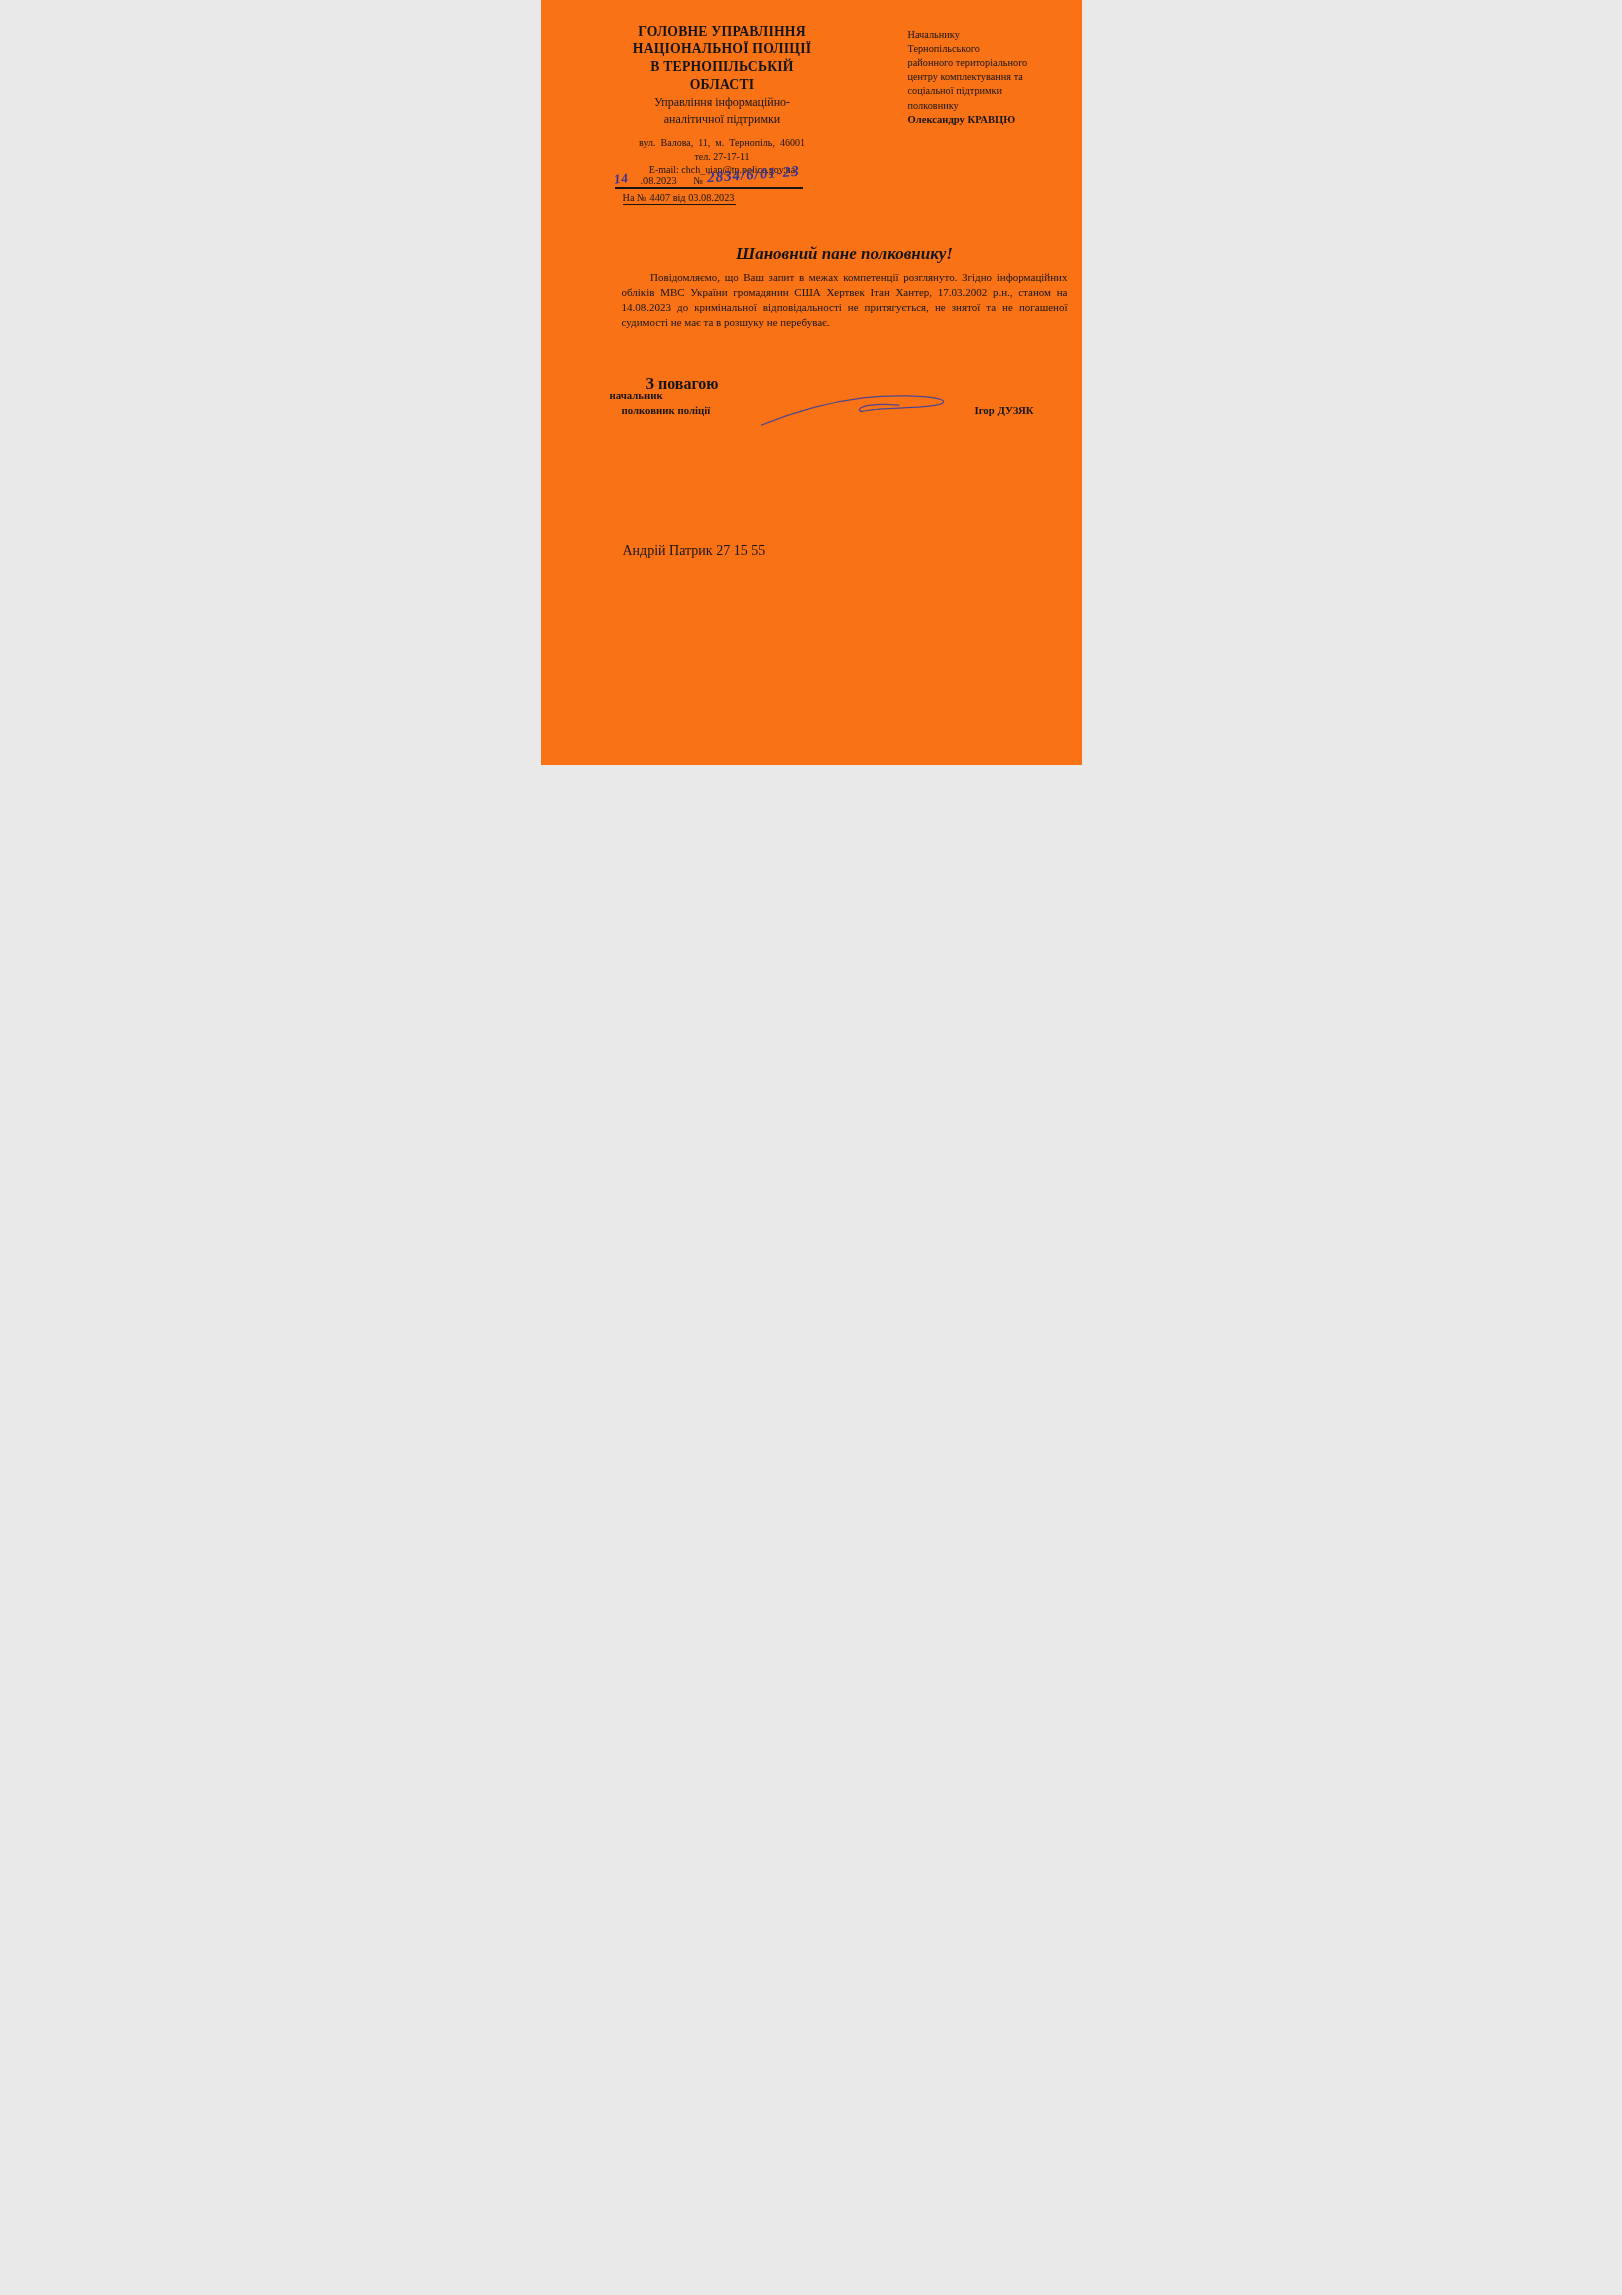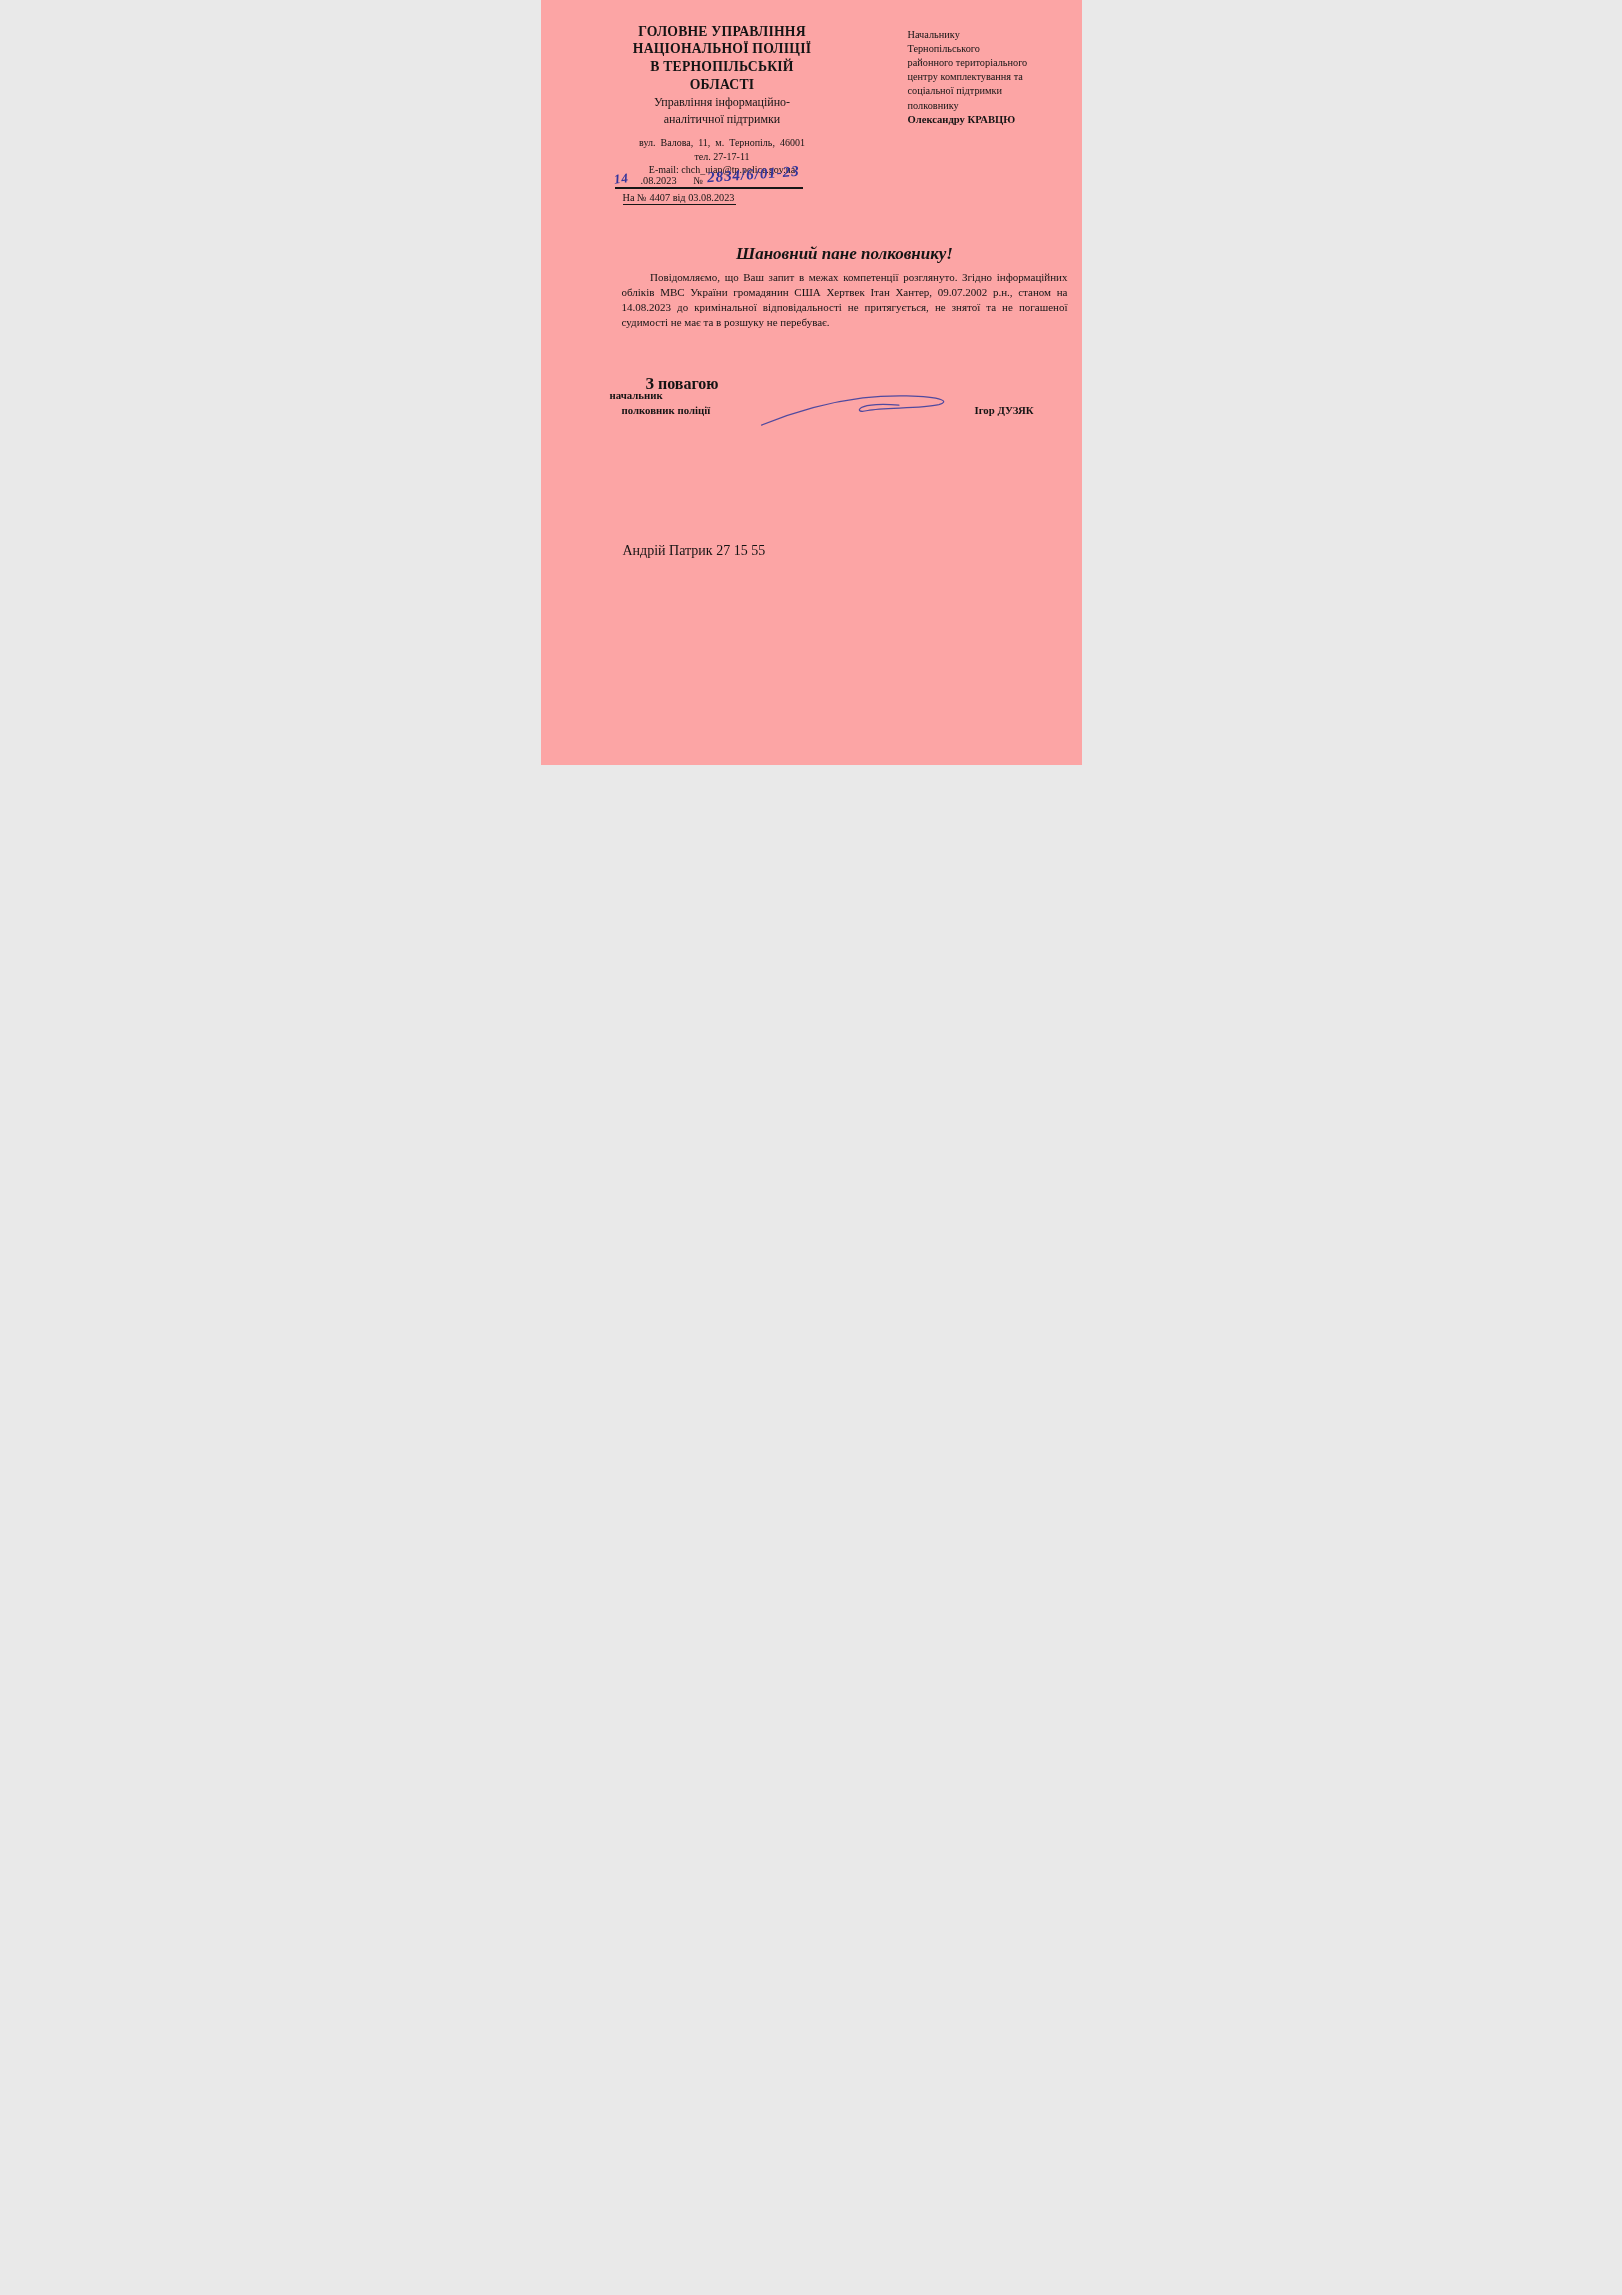--- a/index.html
+++ b/index.html
@@ -1,21 +1,21 @@
 <!DOCTYPE html>
 <html style="font-size:7.9px"><head>
 <meta charset="utf-8">
 <style>
   html, body { margin: 0; padding: 0; background: #e9e9e9; }
   .page {
     position: relative;
     width: 541px;
     height: 765px;
     margin: 0 auto;
-    background: #fca5a5;
+    background: #f97316;
     font-family: "Liberation Serif", "DejaVu Serif", serif;
     color: #141414;
     overflow: hidden;
   }
   .abs { position: absolute; }
 
   
   .letterhead {
     left: 59px; top: 22.6px; width: 245px;
     text-align: center;
@@ -108,21 +108,21 @@
 
   <div class="abs hand hand-day">14</div>
   <div class="abs printed-date">.08.2023</div>
   <div class="abs num-sign">№</div>
   <div class="abs hand hand-number">2834/6/01-23</div>
   <div class="abs ref-rule"></div>
   <div class="abs reply-line">На № 4407 від 03.08.2023</div>
 
   <div class="abs salutation">Шановний пане полковнику!</div>
 
-  <p class="abs body-par">Повідомляємо, що Ваш запит в межах компетенції розглянуто. Згідно інформаційних обліків МВС України громадянин США Хертвек Ітан Хантер, 09.07.2002 р.н., станом на 14.08.2023 до кримінальної відповідальності не притягується, не знятої та не погашеної судимості не має та в розшуку не перебуває.</p>
+  <p class="abs body-par">Повідомляємо, що Ваш запит в межах компетенції розглянуто. Згідно інформаційних обліків МВС України громадянин США Хертвек Ітан Хантер, 17.03.2002 р.н., станом на 14.08.2023 до кримінальної відповідальності не притягується, не знятої та не погашеної судимості не має та в розшуку не перебуває.</p>
 
   <div class="abs sig-closing">З повагою</div>
   <div class="abs sig-title1">начальник</div>
   <div class="abs sig-title2">полковник поліції</div>
   <svg class="abs sig-svg" width="196" height="38" viewBox="0 0 400 78" aria-hidden="true">
     <path d="M 2 68
              C 55 46, 130 22, 210 12
              C 262 6, 344 6, 371 16
              C 379 19, 377 23, 366 26
              C 328 35, 252 31, 220 38

